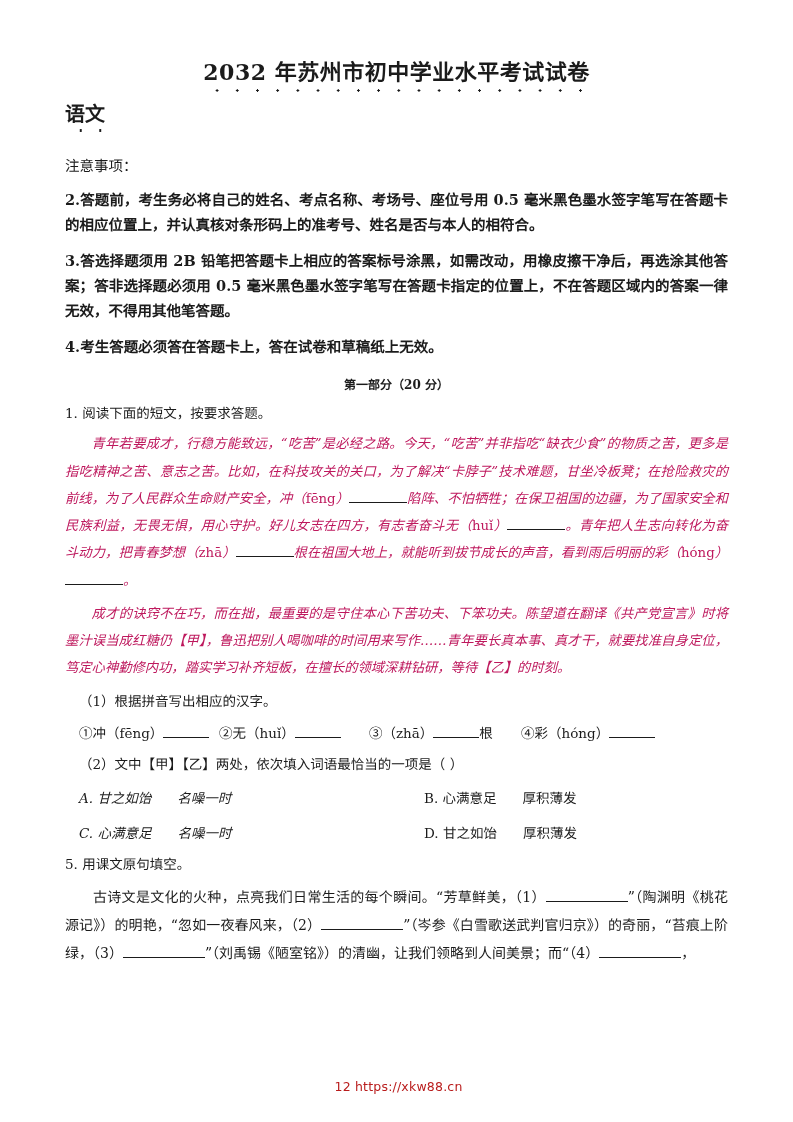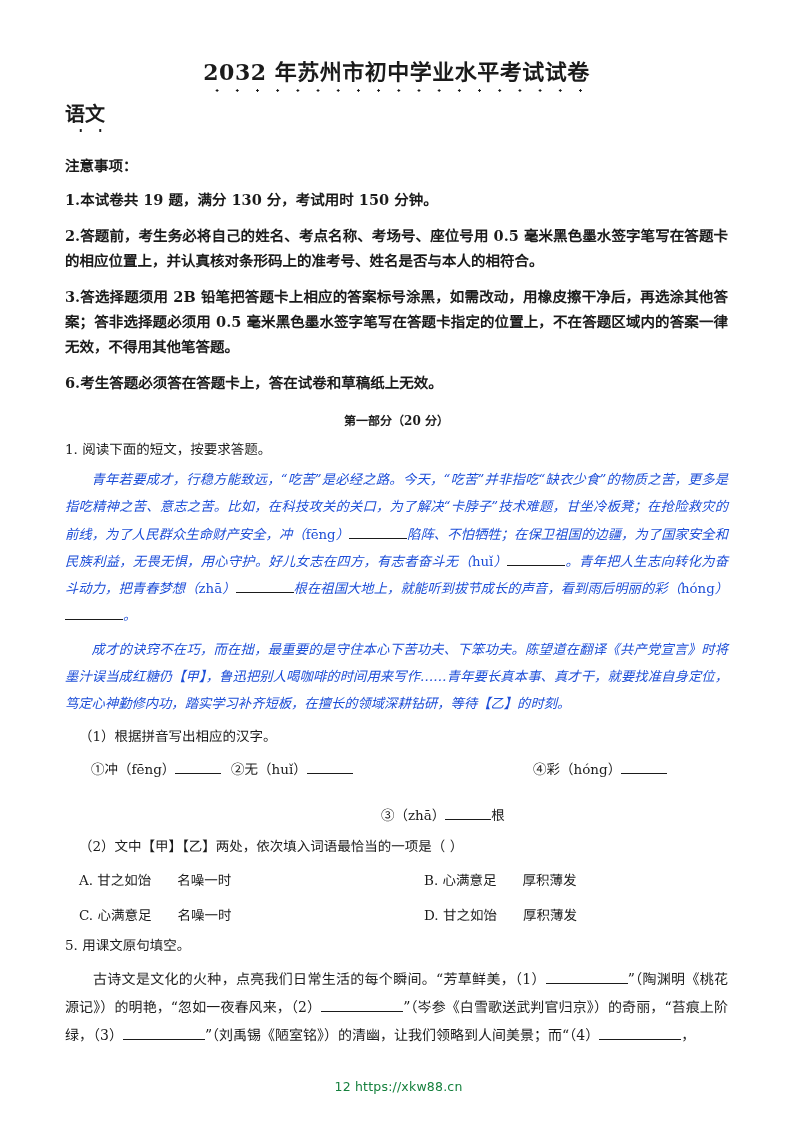--- a/index.html
+++ b/index.html
@@ -62,21 +62,21 @@
     background-repeat: repeat-x;
     background-position: 3px 0;
   }
   .dotted.sub::after {
     background-size: 19.5px 3px;
     background-position: 5px 0;
   }
 
   
   .notice-head {
-    font-weight: 700;
+    font-weight: 400;
     font-size: 14.5px;
     margin: 0;
     padding-top: 26px;
     line-height: 1.55;
   }
   .notice-item {
     font-weight: 700;
     font-size: 14.5px;
     margin: 0;
     padding-top: 11px;
@@ -114,21 +114,21 @@
   .passage {
     font-family: "DejaVu Serif", "Liberation Serif", serif;
     font-style: italic;
     font-size: 13.3px;
     line-height: 2.05;
     margin: 0;
     padding-top: 6px;
     text-indent: 2em;
     text-align: justify;
     text-justify: inter-ideograph;
-    color: #1d4ed8;
+    color: #be185d;
   }
   .passage .pin { font-style: normal; }
 
   .fill {
     display: inline-block;
     border-bottom: 1px solid #1b1b1b;
     vertical-align: baseline;
   }
   .fill.w-sm { width: 46px; }
   .fill.w-md { width: 58px; }
@@ -138,38 +138,38 @@
     font-size: 13.5px;
     margin: 0;
     padding-top: 11px;
     padding-left: 14px;
     line-height: 1.6;
     display: flex;
   }
   .pinyin-cell {
     white-space: nowrap;
   }
-  .pinyin-cell.c1 { width: 140px; margin-left: 12px; }
+  .pinyin-cell.c1 { width: 140px; }
   .pinyin-cell.c2 { width: 150px; }
-  .pinyin-cell.c3 { width: 152px; margin-top: 46px; }
+  .pinyin-cell.c3 { width: 152px; }
   .pinyin-cell.c4 { width: 150px; }
 
   
   .opt-row {
     font-size: 13.5px;
     margin: 0;
     padding-top: 13px;
     padding-left: 14px;
     line-height: 1.6;
     display: flex;
   }
   .opt {
     white-space: nowrap;
   }
-  .opt.left { width: 345px; }
+  .opt.left { width: 345px; font-style: italic; }
   .opt .gap { display: inline-block; width: 26px; }
 
   
   .quote-passage {
     font-size: 14px;
     line-height: 2.0;
     margin: 0;
     padding-top: 8px;
     text-indent: 2em;
     text-align: justify;
@@ -184,41 +184,40 @@
 
   
   .footer {
     position: absolute;
     left: 4px;
     right: 0;
     bottom: 28px;
     text-align: center;
     font-family: "DejaVu Sans", "Liberation Sans", sans-serif;
     font-size: 12.5px;
-    color: #15803d;
+    color: #b91c1c;
     letter-spacing: 0.2px;
   }
 </style>
 </head>
 <body>
 
 <div class="page">
 
   <h1 class="doc-title">
     <span class="dotted">2032 年苏州市初中学业水平考试试卷</span>
   </h1>
   <h2 class="doc-subtitle">
     <span class="dotted sub">语文</span>
   </h2>
 
   <p class="notice-head">注意事项：</p>
-  <p class="notice-item">1.本试卷共 19 题，满分 130 分，考试用时 150 分钟。</p>
   <p class="notice-item">2.答题前，考生务必将自己的姓名、考点名称、考场号、座位号用 0.5 毫米黑色墨水签字笔写在答题卡的相应位置上，并认真核对条形码上的准考号、姓名是否与本人的相符合。</p>
   <p class="notice-item">3.答选择题须用 2B 铅笔把答题卡上相应的答案标号涂黑，如需改动，用橡皮擦干净后，再选涂其他答案；答非选择题必须用 0.5 毫米黑色墨水签字笔写在答题卡指定的位置上，不在答题区域内的答案一律无效，不得用其他笔答题。</p>
-  <p class="notice-item">6.考生答题必须答在答题卡上，答在试卷和草稿纸上无效。</p>
+  <p class="notice-item">4.考生答题必须答在答题卡上，答在试卷和草稿纸上无效。</p>
 
   <p class="part-head">第一部分（20 分）</p>
 
   <p class="q-stem">1. 阅读下面的短文，按要求答题。</p>
 
   <p class="passage"><span>青年若要成才，行稳方能致远，“吃苦”是必经之路。今天，“吃苦”并非指吃“缺衣少食”的物质之苦，更多是指吃精神之苦、意志之苦。比如，在科技攻关的关口，为了解决“卡脖子”技术难题，甘坐冷板凳；在抢险救灾的前线，为了人民群众生命财产安全，冲（</span><span class="pin">fēng</span><span>）</span><span class="fill w-md"></span><span>陷阵、不怕牺牲；在保卫祖国的边疆，为了国家安全和民族利益，无畏无惧，用心守护。好儿女志在四方，有志者奋斗无（</span><span class="pin">huǐ</span><span>）</span><span class="fill w-md"></span><span>。青年把人生志向转化为奋斗动力，把青春梦想（</span><span class="pin">zhā</span><span>）</span><span class="fill w-md"></span><span>根在祖国大地上，就能听到拔节成长的声音，看到雨后明丽的彩（</span><span class="pin">hóng</span><span>）</span><span class="fill w-md"></span><span>。</span></p>
 
   <p class="passage">成才的诀窍不在巧，而在拙，最重要的是守住本心下苦功夫、下笨功夫。陈望道在翻译《共产党宣言》时将墨汁误当成红糖仍【甲】，鲁迅把别人喝咖啡的时间用来写作……青年要长真本事、真才干，就要找准自身定位，笃定心神勤修内功，踏实学习补齐短板，在擅长的领域深耕钻研，等待【乙】的时刻。</p>
 
   <p class="q-sub">（1）根据拼音写出相应的汉字。</p>

